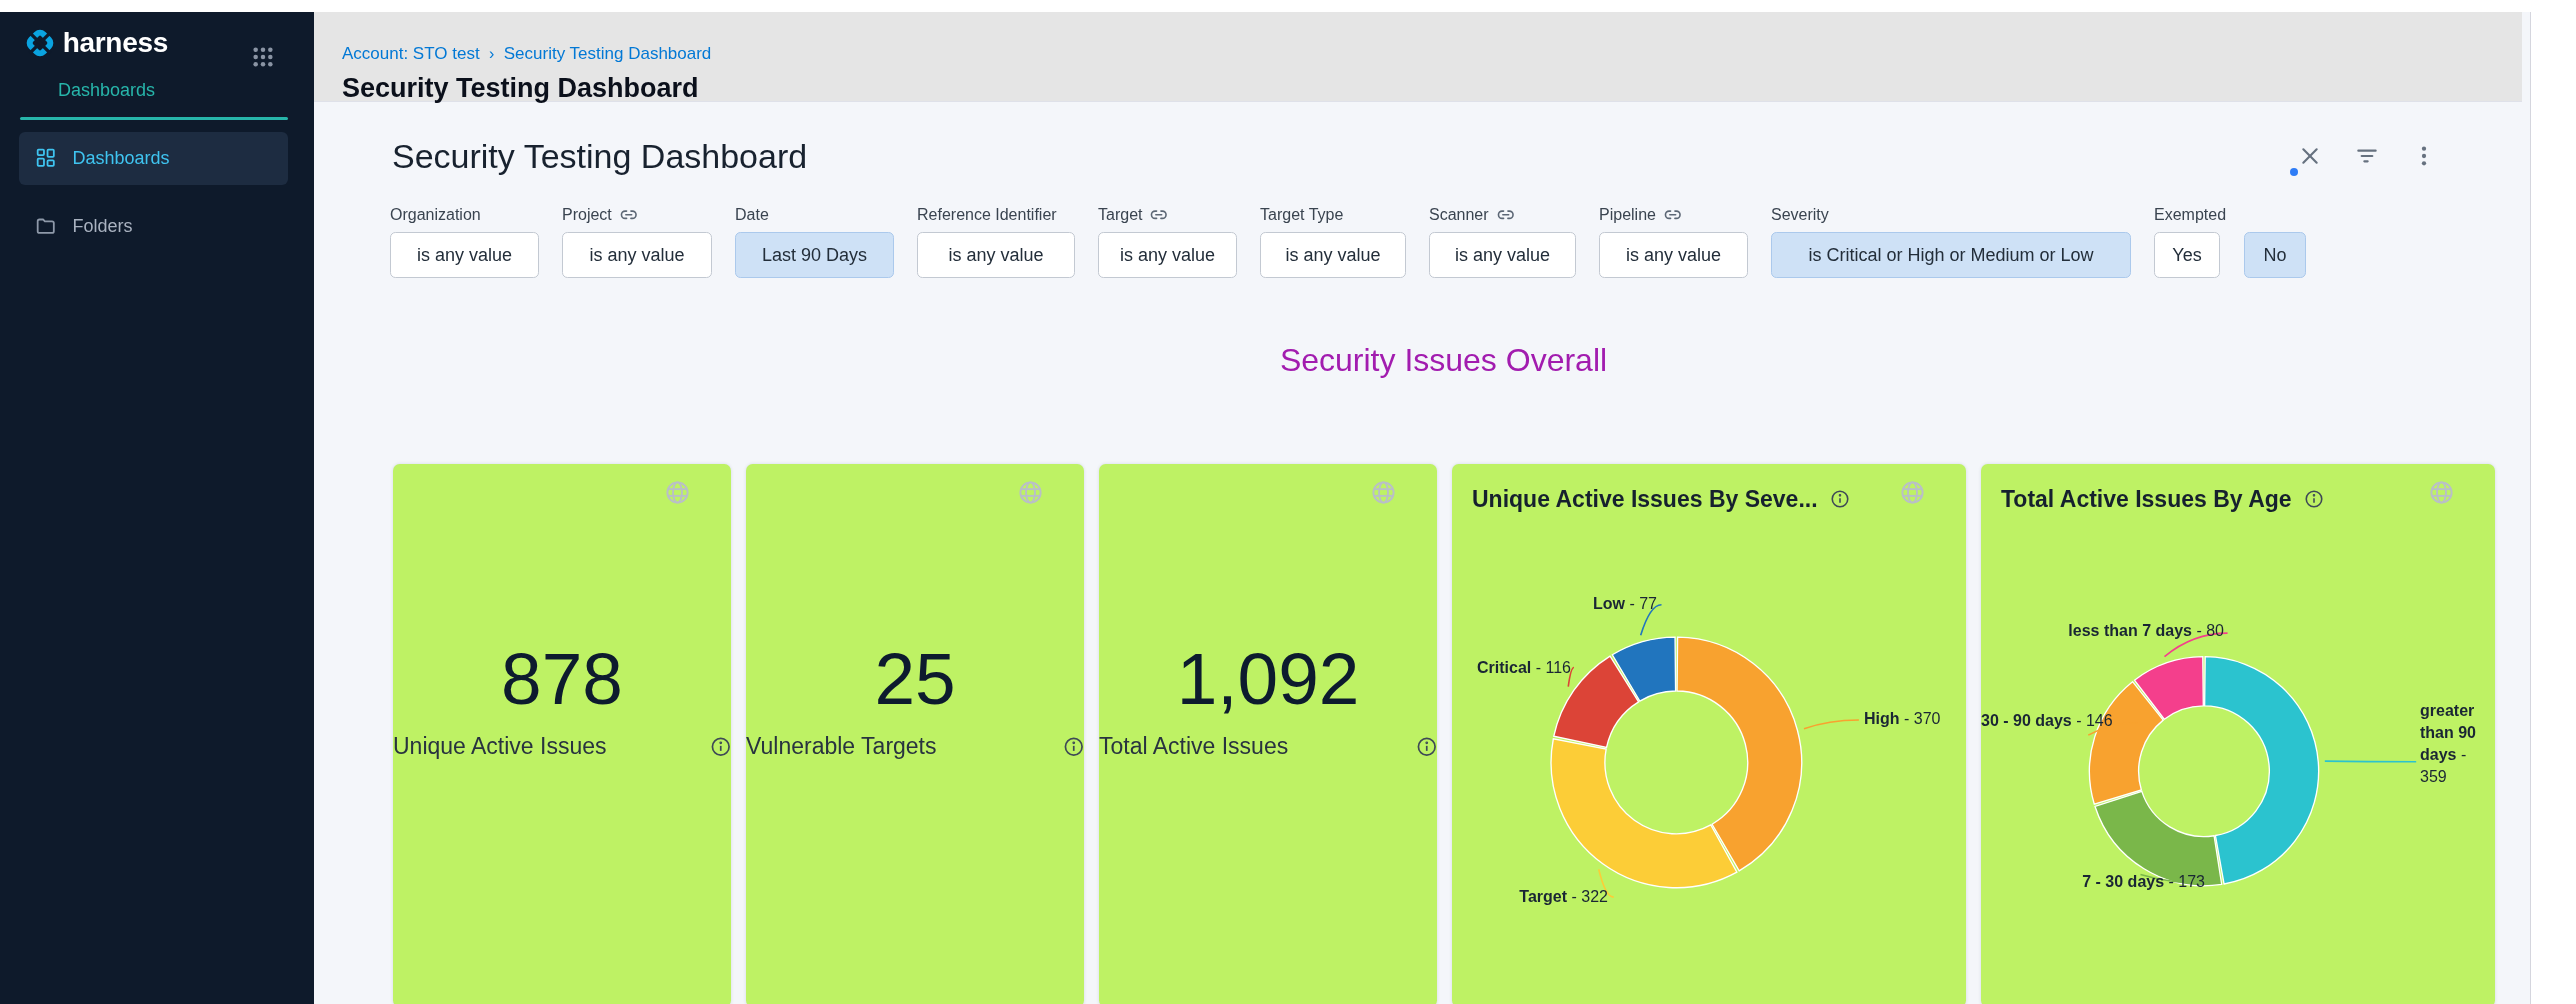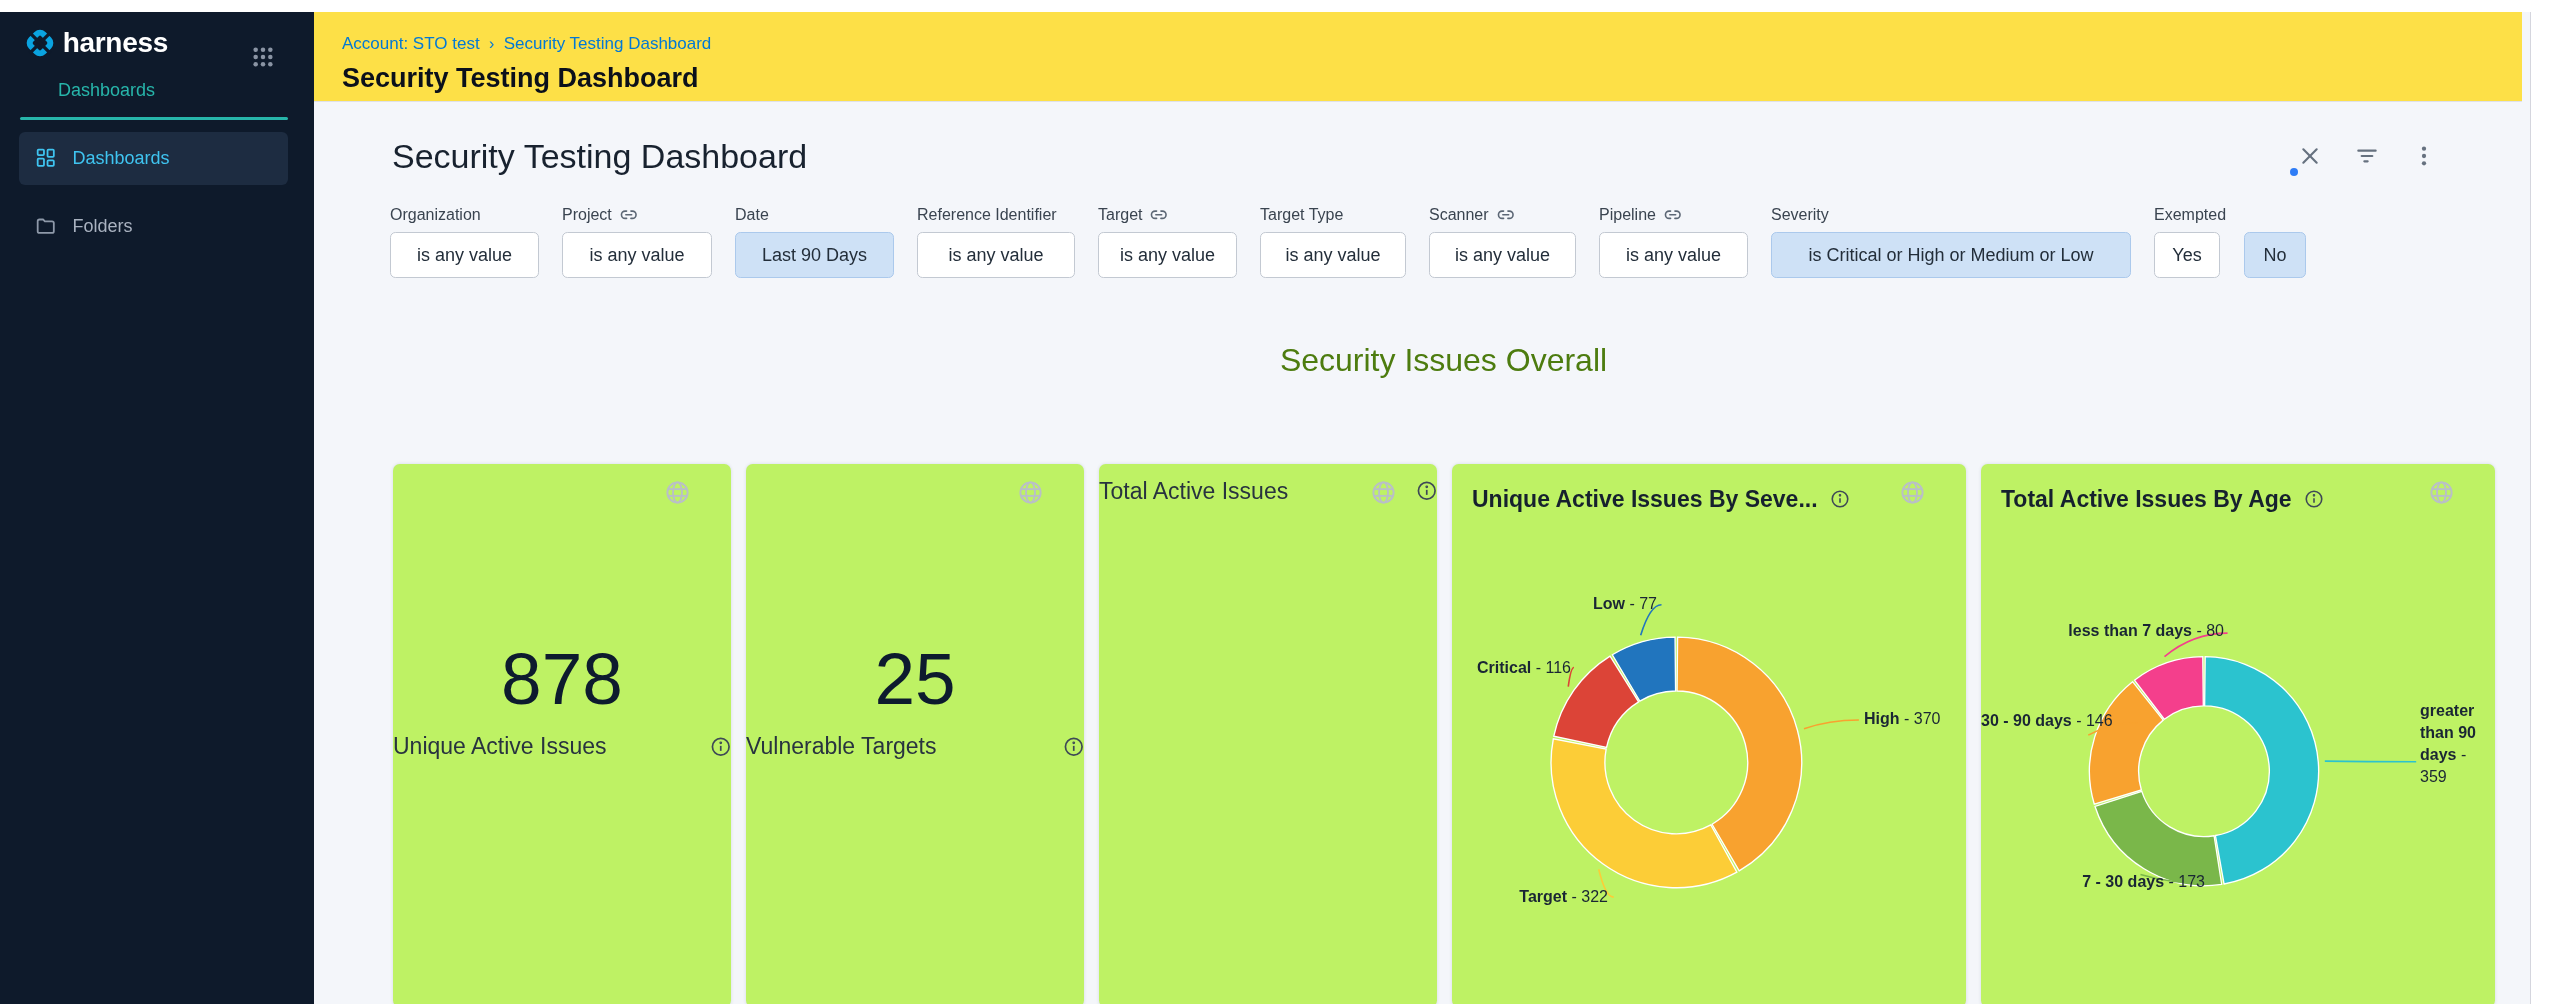--- a/index.html
+++ b/index.html
@@ -12,21 +12,21 @@
   .brand { margin-left:6.7px; font-size:28px; font-weight:700; color:#FFFFFF; letter-spacing:-0.3px; line-height:31px; }
   .grid-icon { margin-left:auto; margin-top:17.5px; }
   .product { margin:9.4px 0 0 58px; font-size:18px; color:#27B5AA; font-weight:500; }
   .teal-line { margin:16px 0 0 19.5px; width:268px; height:3.4px; background:#27B5AA; border-radius:2px; }
   .nav { margin-top:11.4px; padding-left:19px; }
   .nav-item { width:269px; height:53px; border-radius:6px; display:flex; align-items:center; padding-left:16px; gap:16px; font-size:18px; color:#A9B2C0; margin-bottom:15px; cursor:pointer; }
   .nav-item.active { background:#1D2C41; color:#3FC4F0; }
   .nav-item .nicon { display:flex; }
 
   
-  .topbar { position:absolute; left:314px; top:0; right:54px; height:90px; background:#fde047; border-bottom:1.3px solid #DFE1E9; padding:22px 0 0 28px; z-index:3; }
+  .topbar { position:absolute; left:314px; top:0; right:54px; height:90px; background:#e5e5e5; border-bottom:1.3px solid #DFE1E9; padding:32px 0 0 28px; z-index:3; }
   .breadcrumb { display:flex; align-items:center; gap:9.4px; font-size:17px; }
   .breadcrumb a { color:#0278D5; text-decoration:none; cursor:pointer; }
   .crumb-sep { color:#0278D5; font-size:16px; }
   .page-title { margin-top:9.4px; font-size:27px; font-weight:700; color:#0B101B; }
 
   
   .scrollstrip { position:absolute; right:0; top:0; width:46px; height:100%; background:#FFFFFF; border-left:1.3px solid #D5D6DE; z-index:6; }
 
   
   .panel { position:absolute; left:314px; top:90px; right:46px; bottom:0; background:#F4F6FA; }
@@ -39,21 +39,21 @@
   .filters { position:absolute; left:76px; top:102px; display:flex; gap:23px; }
   .filter-group { display:flex; flex-direction:column; }
   .filter-label-row { display:flex; align-items:center; gap:8px; height:21.5px; margin-bottom:6.7px; }
   .filter-label { font-size:16px; color:#3A4450; }
   .filter-box { width:100%; height:46px; border:1.3px solid #C3C9D2; border-radius:5.4px; background:#FFFFFF; display:flex; align-items:center; justify-content:center; font-size:18px; color:#232E3A; cursor:pointer; font-family:inherit; white-space:nowrap; }
   .filter-box.active { background:#CEE1F6; border-color:#ABC9EC; }
   .exempted-row { display:flex; gap:24px; }
   .exempted-row .filter-box { padding:0 19px; }
 
   
-  .section-title { position:absolute; top:240px; left:79px; width:2101px; text-align:center; font-size:32px; font-weight:400; color:#4d7c0f; }
+  .section-title { position:absolute; top:240px; left:79px; width:2101px; text-align:center; font-size:32px; font-weight:400; color:#a21caf; }
   .cards { position:absolute; left:79px; top:362px; display:flex; gap:15px; }
   .card { position:relative; background:#bef264; border-radius:6.7px; height:543px; box-shadow:0 0.7px 3.4px rgba(35,55,85,0.14); }
   .card.stat { width:338px; }
   .card.chart { width:514px; }
   .globe { position:absolute; top:15px; right:40px; color:#B9BFC7; }
   .stat-value { margin-top:175px; text-align:center; font-size:73px; font-weight:400; color:#0D1B2E; line-height:1.1; }
   .stat-label-row { margin-top:13.5px; display:flex; justify-content:space-between; align-items:center; gap:10.8px; font-size:23px; color:#28333F; }
   .chart-title-row { position:absolute; left:20px; top:21.5px; display:flex; align-items:center; gap:12px; max-width:391px; }
   .chart-title { font-size:23px; font-weight:600; color:#16212E; white-space:nowrap; }
   .donut { position:absolute; left:0; top:0; }
@@ -280,20 +280,21 @@
         </div>
       </div>
 
       <div class="card stat">
         <svg class="globe" width="27" height="27" viewBox="0 0 24 24" fill="none" stroke="currentColor" stroke-width="1.7">
             <circle cx="12" cy="12" r="9"></circle>
             <ellipse cx="12" cy="12" rx="4" ry="9"></ellipse>
             <line x1="3.6" y1="9" x2="20.4" y2="9"></line>
             <line x1="3.6" y1="15" x2="20.4" y2="15"></line>
           </svg>
+        <div class="stat-value">1,092</div>
         <div class="stat-label-row">
           <span>Total Active Issues</span>
           <svg class="info-icon" width="21.5" height="21.5" viewBox="0 0 24 24" fill="none" stroke="currentColor" stroke-width="1.9">
               <circle cx="12" cy="12" r="9.3"></circle>
               <line x1="12" y1="11" x2="12" y2="16.6"></line>
               <circle cx="12" cy="7.6" r="0.6" fill="currentColor"></circle>
             </svg>
         </div>
       </div>
 

